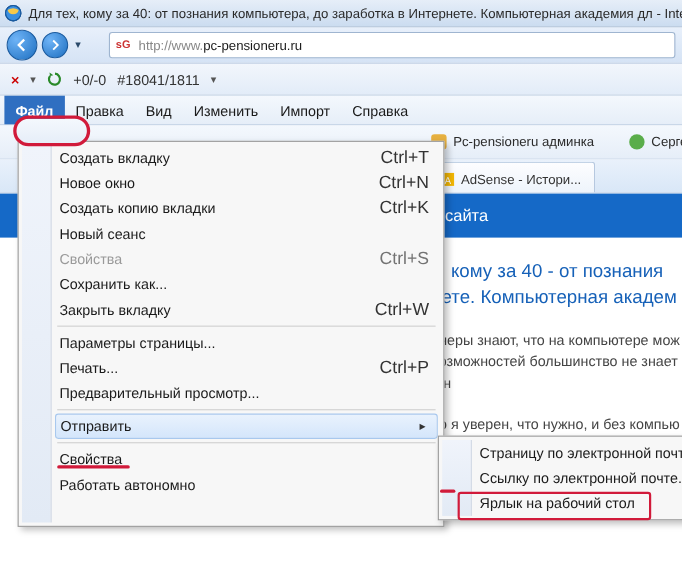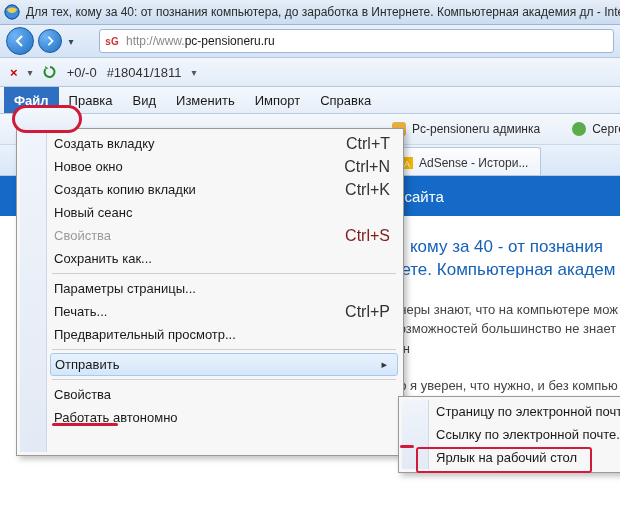--- a/index.html
+++ b/index.html
@@ -201,21 +201,21 @@
     padding-right: 10px;
     font-size: 13px;
     color: #1a1a1a;
   }
   .dropdown .dd-item.disabled { color:#9a9a9a; }
   .dropdown .dd-item .sc {
     margin-left: auto;
     color: #333;
     font-size: 16px;
   }
-  .dropdown .dd-item.disabled .sc { color:#7f1d1d; }
+  .dropdown .dd-item.disabled .sc { color:#737373; }
   .dropdown .dd-sep {
     height: 1px;
     background: #cfcfcf;
     margin: 3px 4px 3px 32px;
   }
   .dropdown .dd-item.hover {
     background: linear-gradient(#e9f2fd,#d4e6fb);
     border: 1px solid #a8c8ee;
     border-radius: 3px;
     margin: 0 2px 0 30px;
@@ -379,20 +379,24 @@
     <div class="dd-item">
       <span>Новый сеанс</span>
     </div>
     <div class="dd-item disabled">
       <span>Свойства</span>
       <span class="sc">Ctrl+S</span>
     </div>
     <div class="dd-item">
       <span>Сохранить как...</span>
     </div>
+    <div class="dd-item">
+      <span>Закрыть вкладку</span>
+      <span class="sc">Ctrl+W</span>
+    </div>
     <div class="dd-sep"></div>
     <div class="dd-item">
       <span>Параметры страницы...</span>
     </div>
     <div class="dd-item">
       <span>Печать...</span>
       <span class="sc">Ctrl+P</span>
     </div>
     <div class="dd-item">
       <span>Предварительный просмотр...</span>

